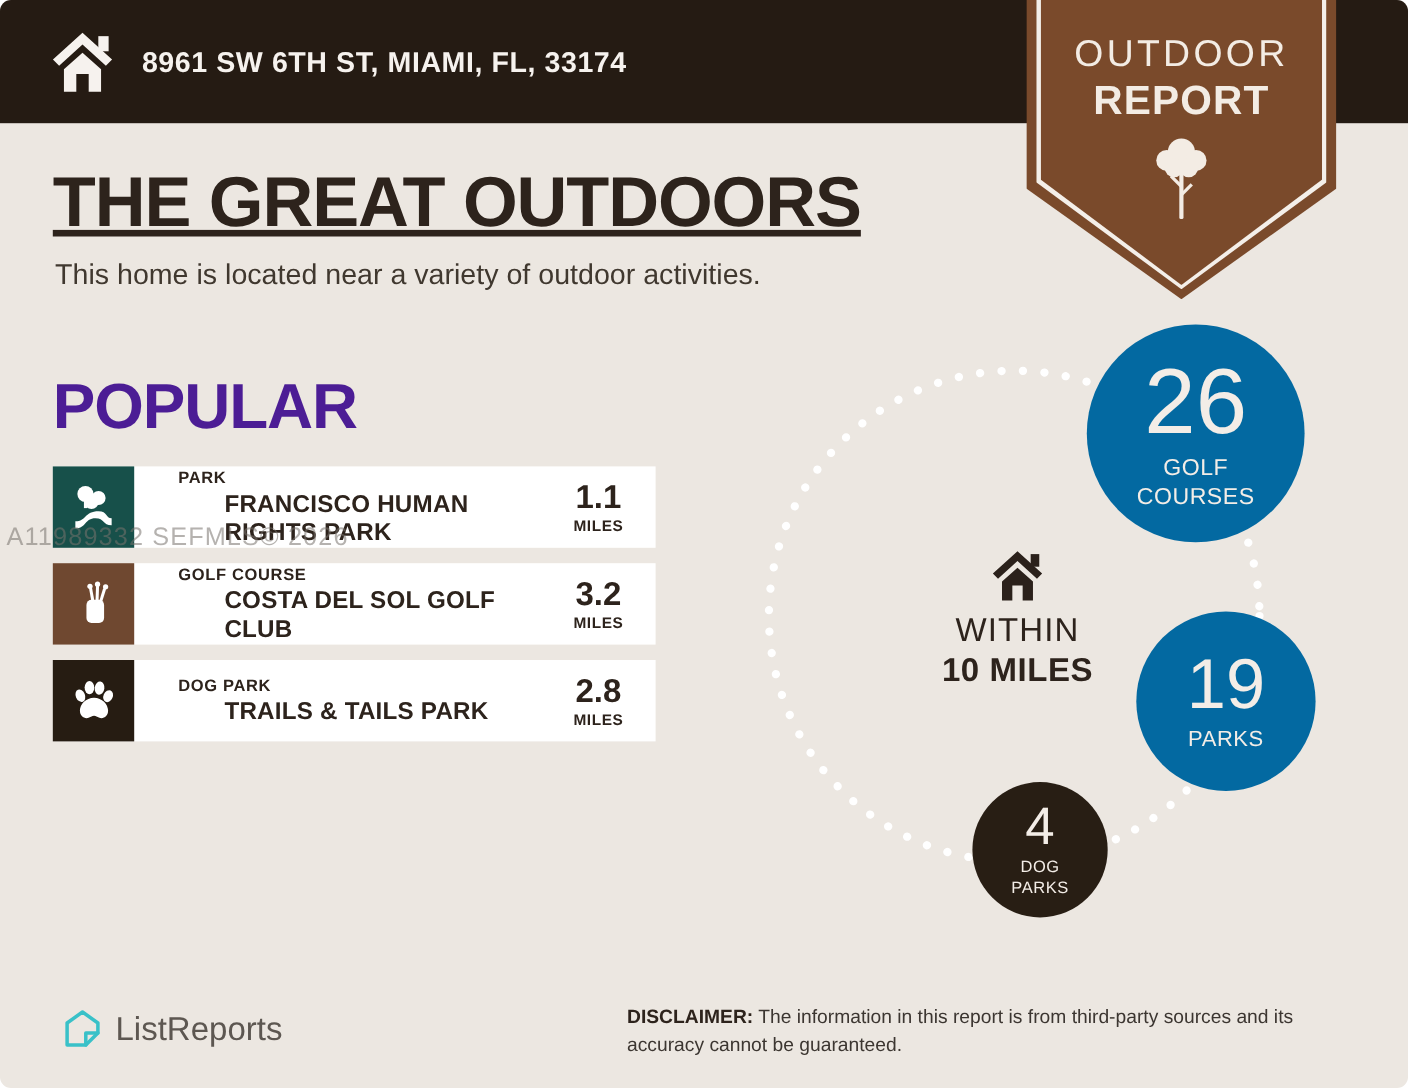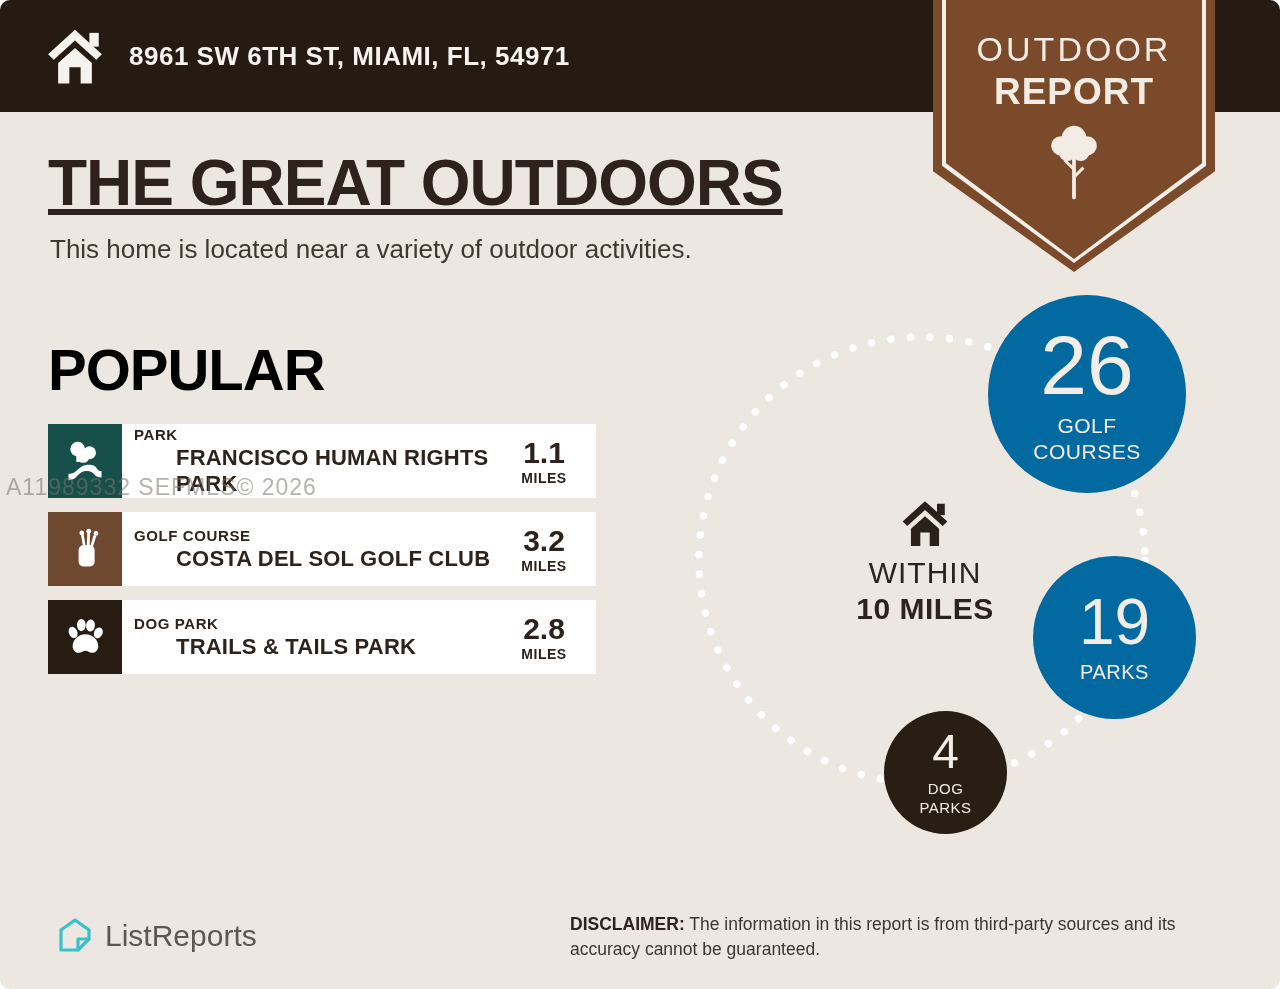--- a/index.html
+++ b/index.html
@@ -31,32 +31,32 @@
   }
   .ribbon .l1 { margin-top:30px; font-size:34px; font-weight:400; letter-spacing:3px; }
   .ribbon .l2 { margin-top:2px; font-size:37px; font-weight:800; letter-spacing:1px; }
   .ribbon .tree { margin-top:10px; width:62px; height:80px; }
 
   
   .title { position:absolute; left:48px; top:146px; font-size:64px; font-weight:800;
            color:#2d231c; letter-spacing:-1px; z-index:1;text-decoration:underline; }
   .subtitle { position:absolute; left:50px; top:234px; font-size:26px; color:#40382f; z-index:1; }
   .popular-h { position:absolute; left:48px; top:336px; font-size:58px; font-weight:800;
-               color:#000000; letter-spacing:-1px; z-index:1; }
+               color:#4c1d95; letter-spacing:-1px; z-index:1; }
 
   
   .cards { position:absolute; left:48px; top:424px; width:548px; z-index:1; }
   .card { display:flex; align-items:stretch; background:#ffffff; height:74px; margin-bottom:14px; }
   .tile { width:74px; flex:none; display:flex; align-items:center; justify-content:center; }
   .tile svg { width:44px; height:44px; }
   .tile-park { background:#17504a; }
   .tile-golf { background:#6f4830; }
   .tile-dog  { background:#261c12; }
   .card-text { flex:1; display:flex; flex-direction:column; justify-content:center;
-               padding-left:12px; color:#2d231c; }
+               padding-left:40px; color:#2d231c; }
   .card-cat  { font-size:15px; font-weight:700; letter-spacing:0.6px; }
   .card-nm   { font-size:22px; font-weight:700; letter-spacing:0.2px; margin-top:2px;margin-left:42px; }
   .card-dist { width:96px; flex:none; display:flex; flex-direction:column; align-items:center;
                justify-content:center; color:#2d231c; padding-right:8px; }
   .dist-n { font-size:30px; font-weight:700; }
   .dist-u { font-size:14px; font-weight:700; letter-spacing:0.5px; }
 
   
   .watermark { position:absolute; left:6px; top:474px; font-size:23px; letter-spacing:1px;
                color:rgba(120,115,110,0.55); z-index:5; }
@@ -97,21 +97,21 @@
 <div class="page">
 
   <div class="topbar">
     <svg class="home-ic" viewBox="0 0 48 48">
       <g fill="#f6f2ee">
         <path d="M24 3 L2.5 22.5 L7 27 L24 11.5 L41 27 L45.5 22.5 Z"></path>
         <rect x="35.5" y="5.5" width="7.5" height="11"></rect>
         <path d="M10.5 29.5 L24 17.5 L37.5 29.5 V46 H10.5 Z M19.5 46 V33 H28.5 V46 Z" fill-rule="evenodd"></path>
       </g>
     </svg>
-    <div class="addr">8961 SW 6TH ST, MIAMI, FL, 54971</div>
+    <div class="addr">8961 SW 6TH ST, MIAMI, FL, 33174</div>
   </div>
 
   <div class="ribbon">
     <div class="layer outer"></div>
     <div class="layer white"></div>
     <div class="layer inner"></div>
     <div class="content">
       <div class="l1">OUTDOOR</div>
       <div class="l2">REPORT</div>
       <svg class="tree" viewBox="0 0 64 84">

